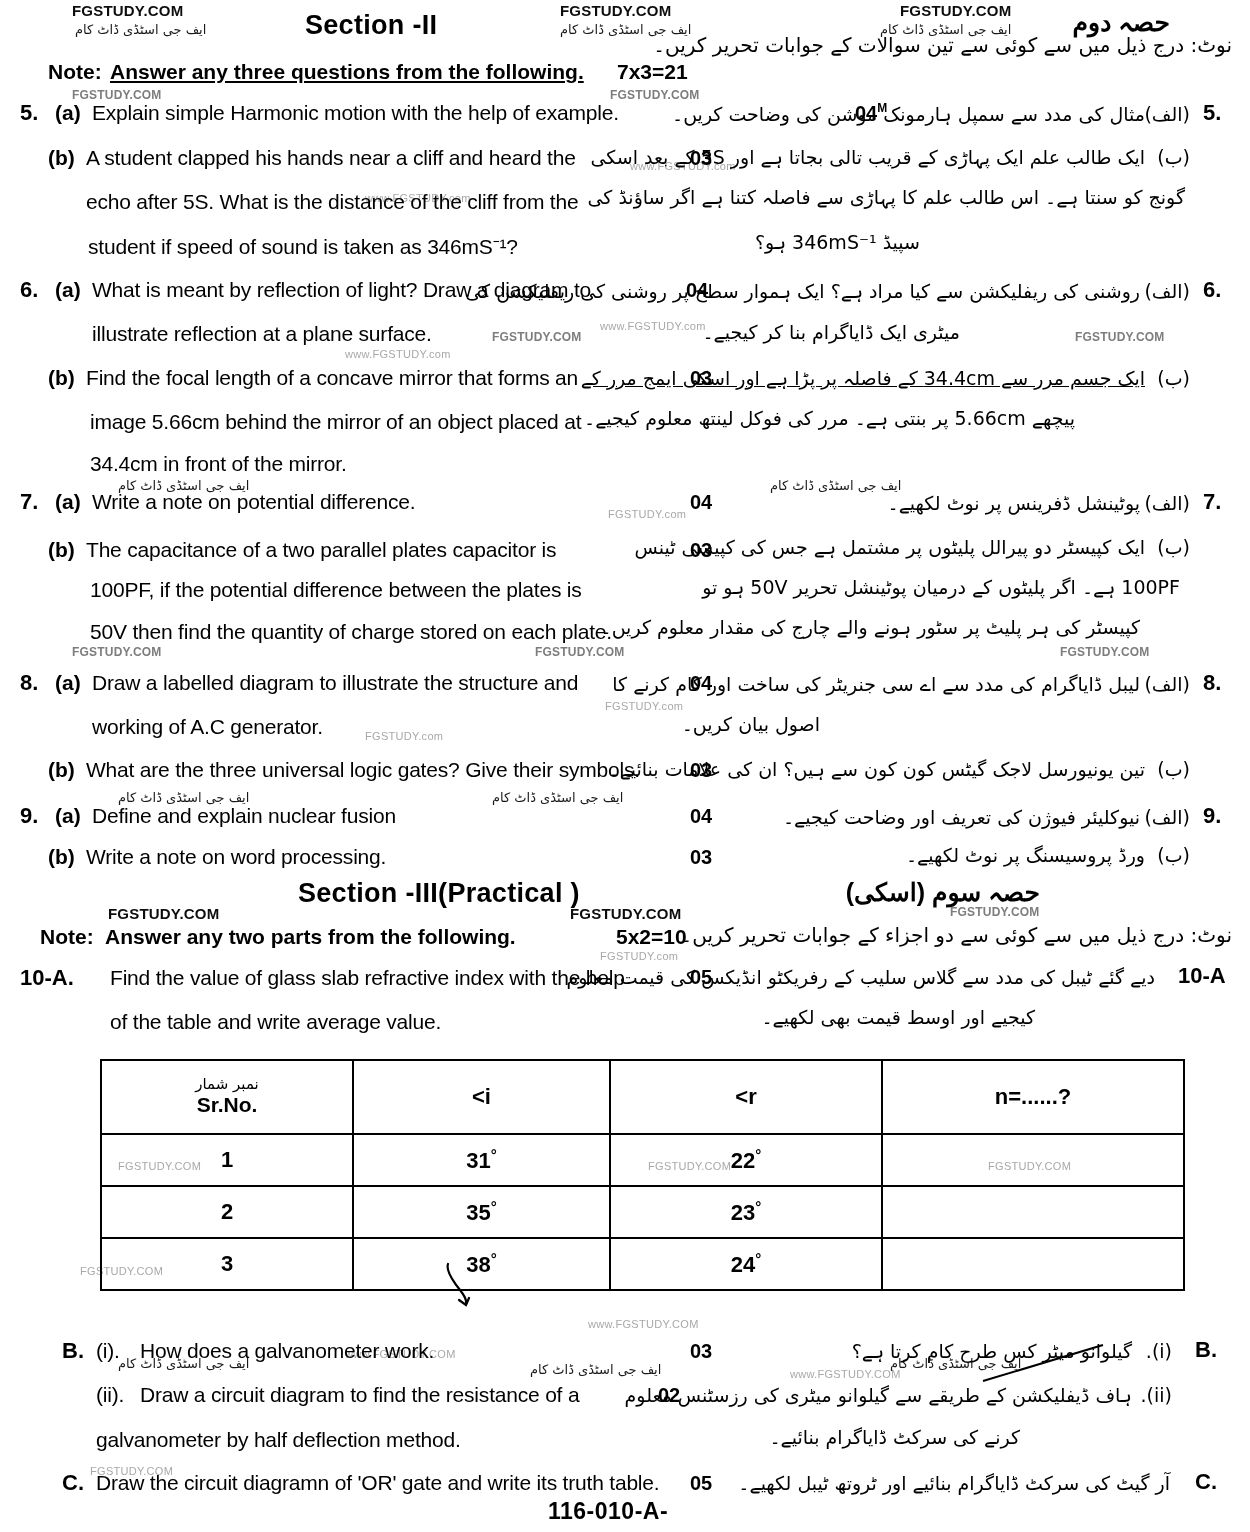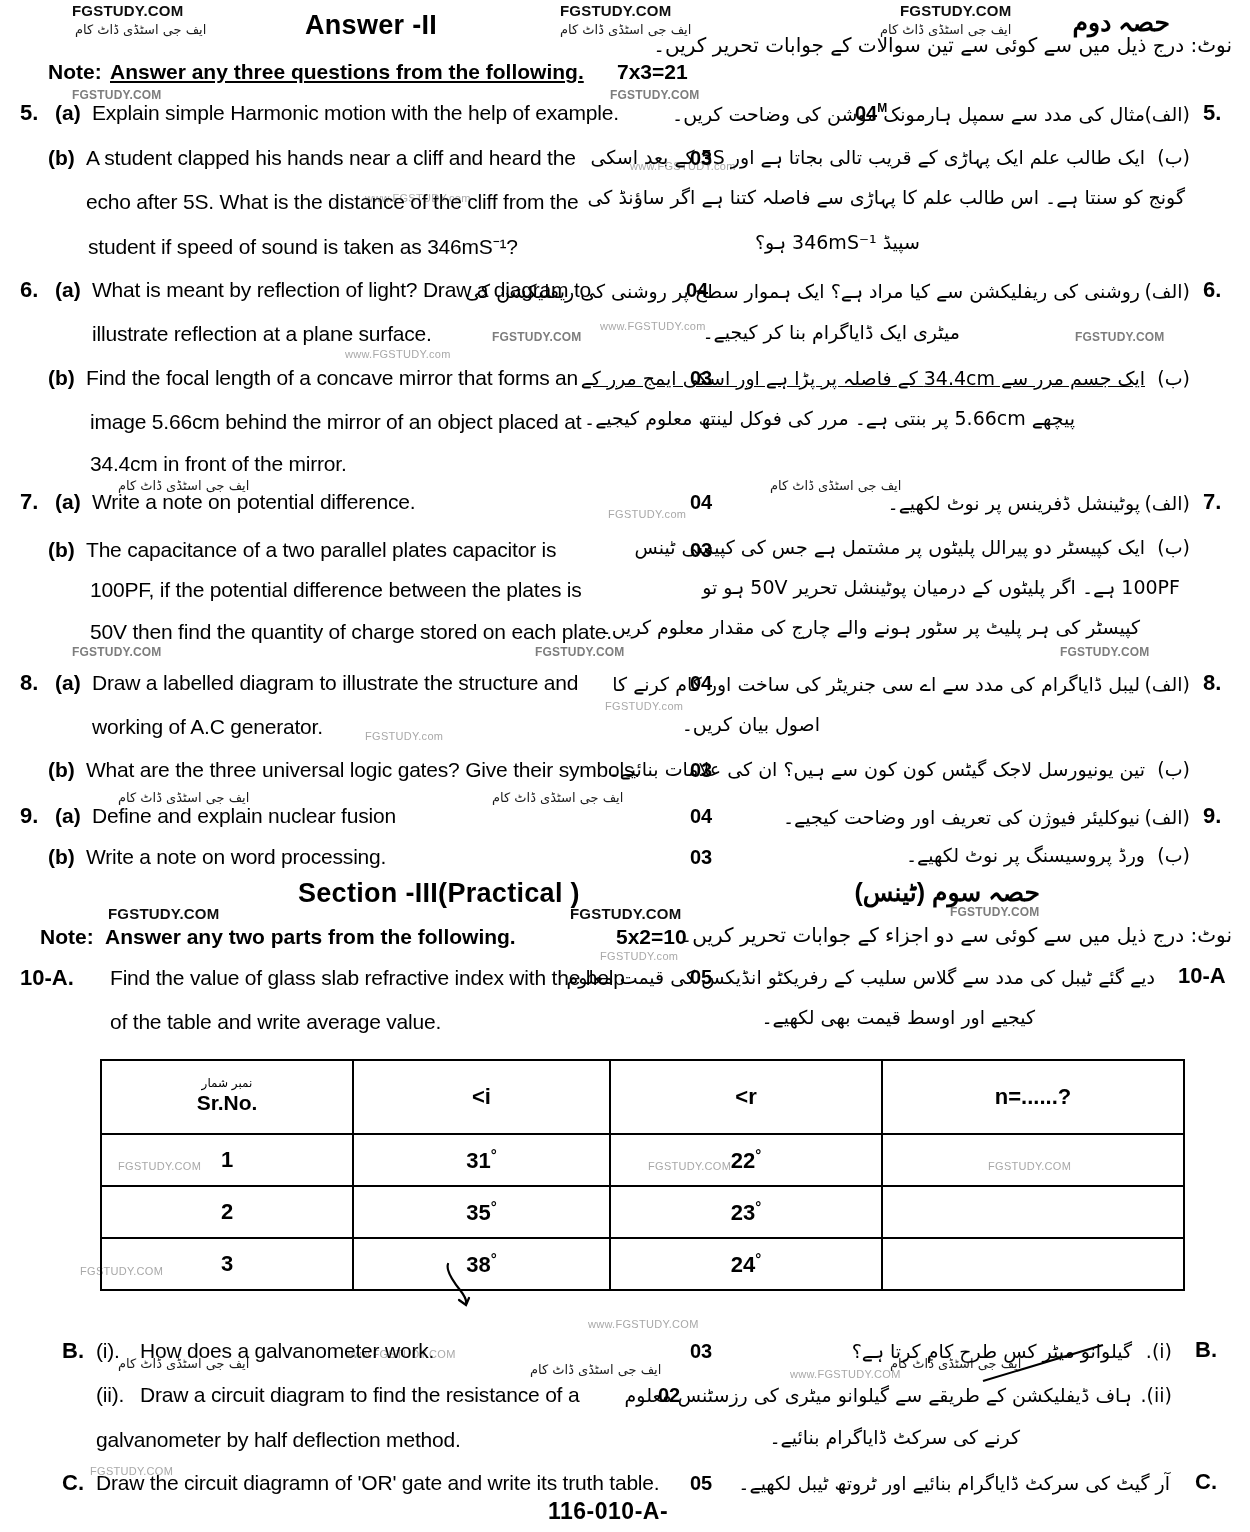--- a/index.html
+++ b/index.html
@@ -158,21 +158,21 @@
   #prac-table thead th { height: 72px; }
   #prac-table tbody td { height: 50px; }
   .col-sr { width: 250px; }
   .col-i  { width: 255px; }
   .col-r  { width: 270px; }
   .col-n  { width: 300px; }
   .hdr-urdu {
     display: block;
     font-family: "DejaVu Sans", sans-serif;
     direction: rtl;
-    font-size: 12px;
+    font-size: 15px;
     font-weight: normal;
     line-height: 1.1;
   }
   .hdr-eng { display: block; font-size: 21px; line-height: 1.25; }
   .deg { font-size: 15px; vertical-align: super; }
 
   
   .arrow-mark {
     position: absolute;
     left: 442px;
@@ -229,21 +229,21 @@
       <div class="wm wm-faint" style="left: 80px; top: 1265px;">FGSTUDY.COM</div>
       <div class="wm wm-faint" style="left: 588px; top: 1318px;">www.FGSTUDY.COM</div>
       <div class="wm wm-faint" style="left: 345px; top: 1348px;">www.FGSTUDY.COM</div>
       <div class="wm wm-faint" style="left: 790px; top: 1368px;">www.FGSTUDY.COM</div>
       <div class="wm-urdu" style="left: 118px; top: 1356px;">ایف جی اسٹڈی ڈاٹ کام</div>
       <div class="wm-urdu" style="left: 530px; top: 1362px;">ایف جی اسٹڈی ڈاٹ کام</div>
       <div class="wm-urdu" style="left: 890px; top: 1356px;">ایف جی اسٹڈی ڈاٹ کام</div>
       <div class="wm wm-faint" style="left: 90px; top: 1465px;">FGSTUDY.COM</div>
     </div>
 
-  <div class="section-head" style="left:305px; top:10px;">Answer -II</div>
+  <div class="section-head" style="left:305px; top:10px;">Section -II</div>
   <div class="urdu-head" style="right:80px; top:8px;">حصہ دوم</div>
 
   <div class="note-lbl" style="left:48px; top:60px;">Note:</div>
   <div class="note-txt" style="left:110px; top:60px;text-decoration:underline;">Answer any three questions from the following.</div>
   <div class="total-marks" style="left:617px; top:60px;">7x3=21</div>
   <div class="urdu" style="right:18px; top:30px; font-size:20px;">نوٹ: درج ذیل میں سے کوئی سے تین سوالات کے جوابات تحریر کریں۔</div>
 
   <div class="qnum" style="left:20px; top:100px;">5.</div>
   <div class="part" style="left:55px; top:101px;">(a)</div>
   <div class="eng" style="left:92px; top:101px;">Explain simple Harmonic motion with the help of example.</div>
@@ -323,21 +323,21 @@
   <div class="urdu" style="right:60px; top:803px;">(الف)</div>
   <div class="urdu" style="right:110px; top:803px;">نیوکلیئر فیوژن کی تعریف اور وضاحت کیجیے۔</div>
 
   <div class="part" style="left:48px; top:845px;">(b)</div>
   <div class="eng" style="left:86px; top:845px;">Write a note on word processing.</div>
   <div class="marks" style="left:690px; top:846px;">03</div>
   <div class="urdu" style="right:60px; top:841px;">(ب)</div>
   <div class="urdu" style="right:105px; top:841px;">ورڈ پروسیسنگ پر نوٹ لکھیے۔</div>
 
   <div class="section-head" style="left:298px; top:878px;">Section -III(Practical )</div>
-  <div class="urdu-head" style="right:210px; top:878px;">حصہ سوم (ٹینس)</div>
+  <div class="urdu-head" style="right:210px; top:878px;">حصہ سوم (اسکی)</div>
 
   <div class="note-lbl" style="left:40px; top:925px;">Note:</div>
   <div class="note-txt" style="left:105px; top:925px;">Answer any two parts from the following.</div>
   <div class="total-marks" style="left:616px; top:925px;">5x2=10</div>
   <div class="urdu" style="right:18px; top:920px; font-size:20px;">نوٹ: درج ذیل میں سے کوئی سے دو اجزاء کے جوابات تحریر کریں۔</div>
 
   <div class="qnum" style="left:20px; top:965px;">10-A.</div>
   <div class="eng" style="left:110px; top:966px;">Find the value of glass slab refractive index with the help</div>
   <div class="eng" style="left:110px; top:1010px;">of the table and write average value.</div>
   <div class="marks" style="left:690px; top:966px;">05</div>

